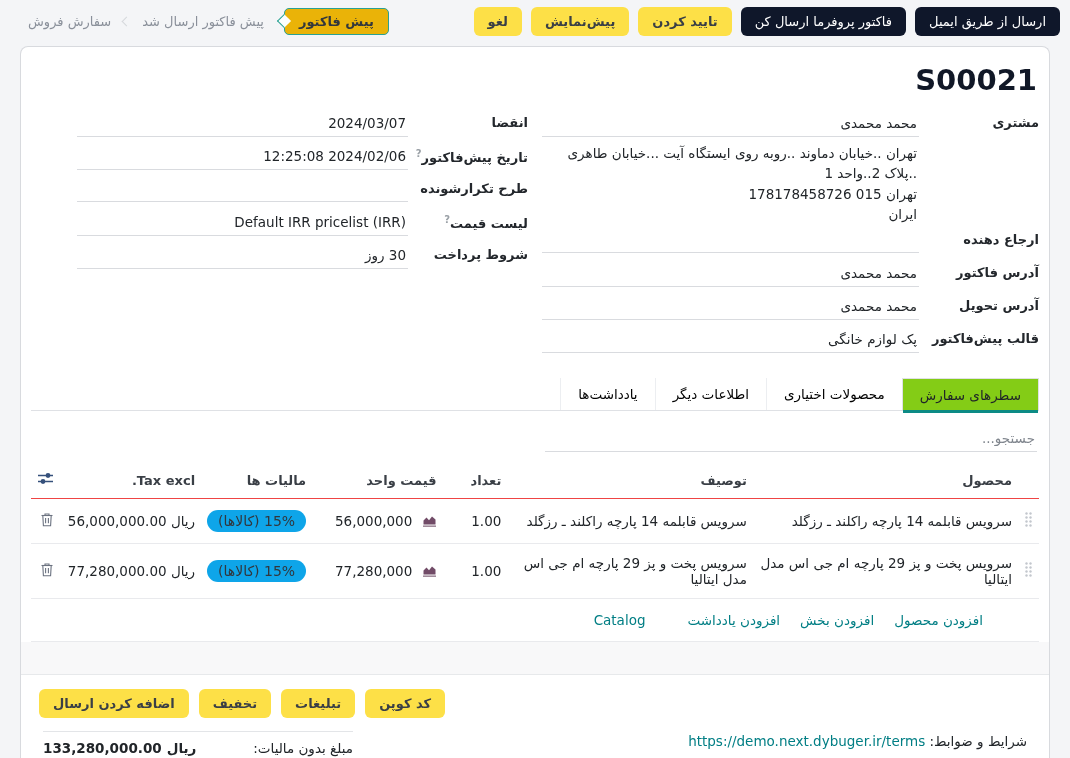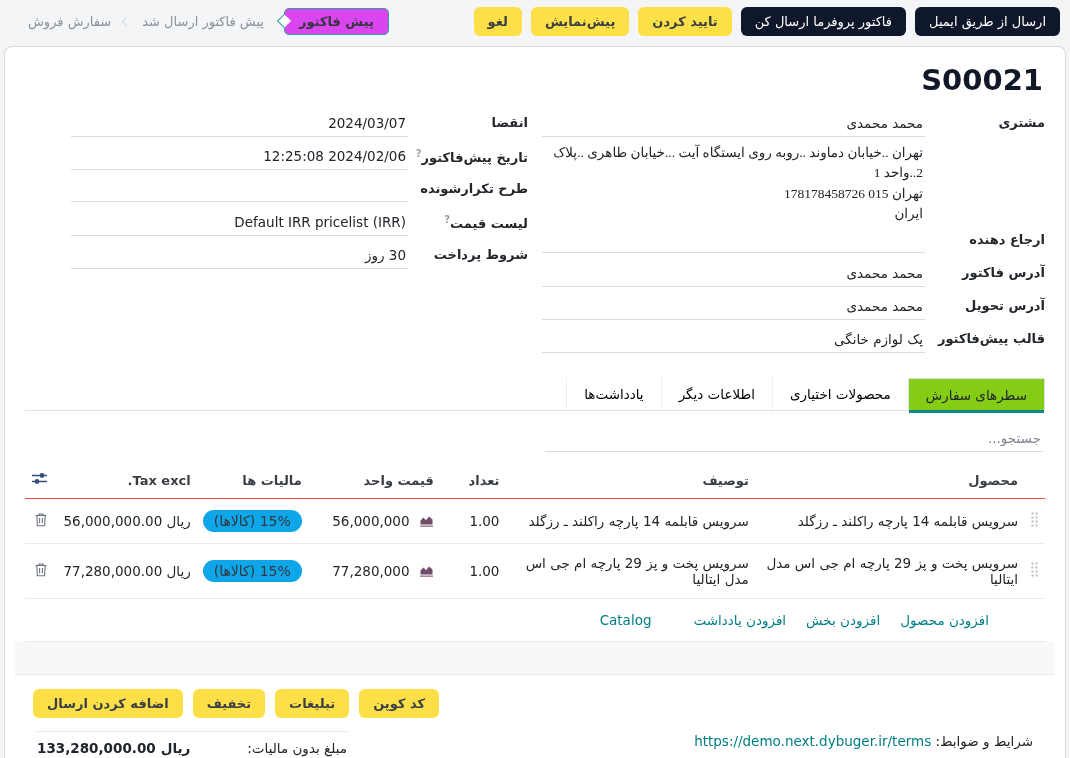--- a/index.html
+++ b/index.html
@@ -16,44 +16,44 @@
   .actions { display: flex; gap: 9px; align-items: center; }
   .btn { border: none; cursor: pointer; font-family: inherit; font-size: 13px; padding: 7px 14px; border-radius: 6px; white-space: nowrap; }
   .btn.primary { background: #0f172a; color: #ffffff; text-align: center; }
   .btn.secondary { background: #fde047; color: #3a3f46; font-weight: bold; }
   .statusbar { display: flex; align-items: center; gap: 12px; color: #8a909a; font-size: 13px; padding-left: 18px; }
   .status-step { cursor: pointer; white-space: nowrap; text-align: center; }
   .sep-chevron { width: 7px; height: 7px; border-left: 1px solid #d5d8dc; border-bottom: 1px solid #d5d8dc; transform: rotate(45deg); flex: none; }
   .status-active {
     position: relative; border: 1px solid #2aa193; border-radius: 5px;
     padding: 5px 14px; margin-left: 8px; color: #32373d; font-weight: bold;
-    background: #d946ef; white-space: nowrap; cursor: pointer;
+    background: #eab308; white-space: nowrap; cursor: pointer;
   }
   .status-active::before {
     content: ''; position: absolute; left: -5.5px; top: 50%; width: 9px; height: 9px;
     background: #fdfefe; border-left: 1px solid #2aa193; border-bottom: 1px solid #2aa193;
     transform: translateY(-50%) rotate(45deg);
   }
   
   .sheet {
-    margin: 4px 4px 0; background: #fff; border: 1px solid #d8dade; border-bottom: none;
-    border-radius: 8px 8px 0 0; padding: 14px 20px 0; height: 712px; overflow: hidden;
+    margin: 4px 20px 0; background: #fff; border: 1px solid #d8dade; border-bottom: none;
+    border-radius: 8px 8px 0 0; padding: 14px 10px 0; height: 712px; overflow: hidden;
   }
   .doc-title { font-size: 29px; font-weight: bold; color: #111827; margin: 2px 2px 12px; }
   
   .fields { display: grid; grid-template-columns: 1fr 1fr; column-gap: 14px; }
   .fgroup.left { padding-left: 46px; }
   .frow { display: flex; align-items: flex-start; min-height: 33px; }
   .flabel { width: 120px; flex: none; padding-top: 6px; font-weight: bold; font-size: 13px; color: #23272c; }
   .help { color: #9aa0a6; font-size: 10px; }
   .fvalue { flex: 1; border-bottom: 1px solid #d9dbdf; padding: 6px 2px 5px; min-height: 27px; }
   .fblock { flex: 1; }
   .customer-name { display: block; border-bottom: 1px solid #d9dbdf; padding: 6px 2px 5px; }
   .customer-address { padding: 6px 2px 2px; line-height: 1.5; }
-  .addr-line { display: block; font-family: Liberation Serif, serif; }
+  .addr-line { display: block; }
   
   .tabs { display: flex; margin-top: 20px; border-bottom: 1px solid #dfe1e5; padding-right: 0; }
   .tab { padding: 8px 17px; color: #000000; cursor: pointer; white-space: nowrap; border-left: 1px solid #eceef1; }
   .tab.active {
     position: relative; border: 1px solid #dfe1e5; border-bottom: none; border-left: 1px solid #dfe1e5;
     margin-bottom: -1px; background: #84cc16; color: #1f2328;
   }
   .tab.active::after { content: ''; position: absolute; right: 0; left: 0; bottom: -2px; height: 3px; background: #0c8b85; }
   
   .search-wrap { padding: 14px 2px 2px; }

